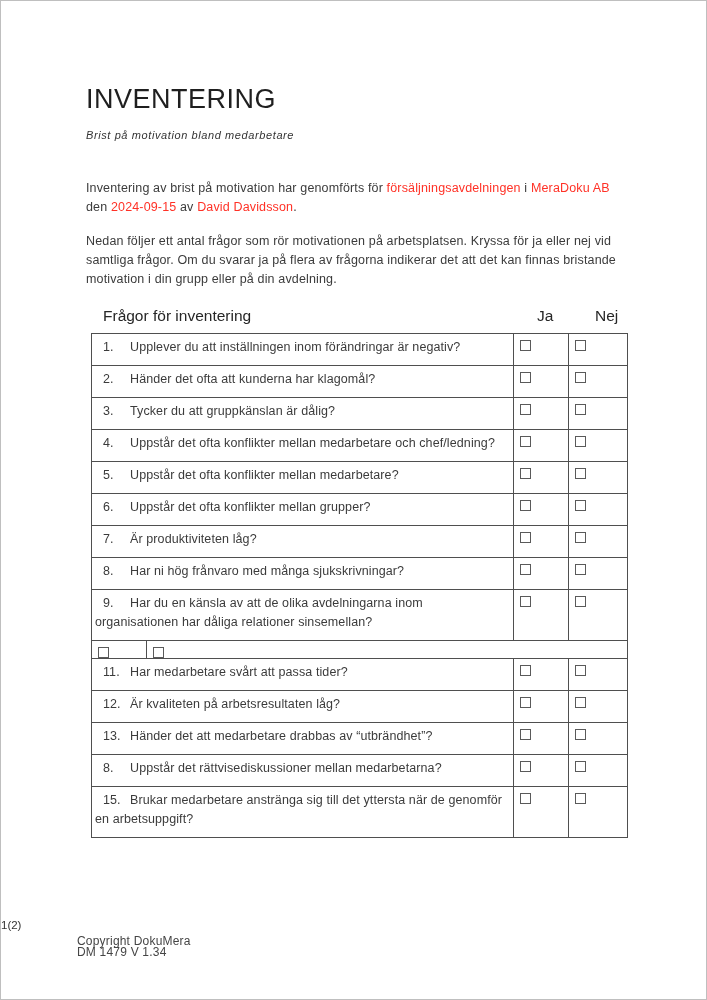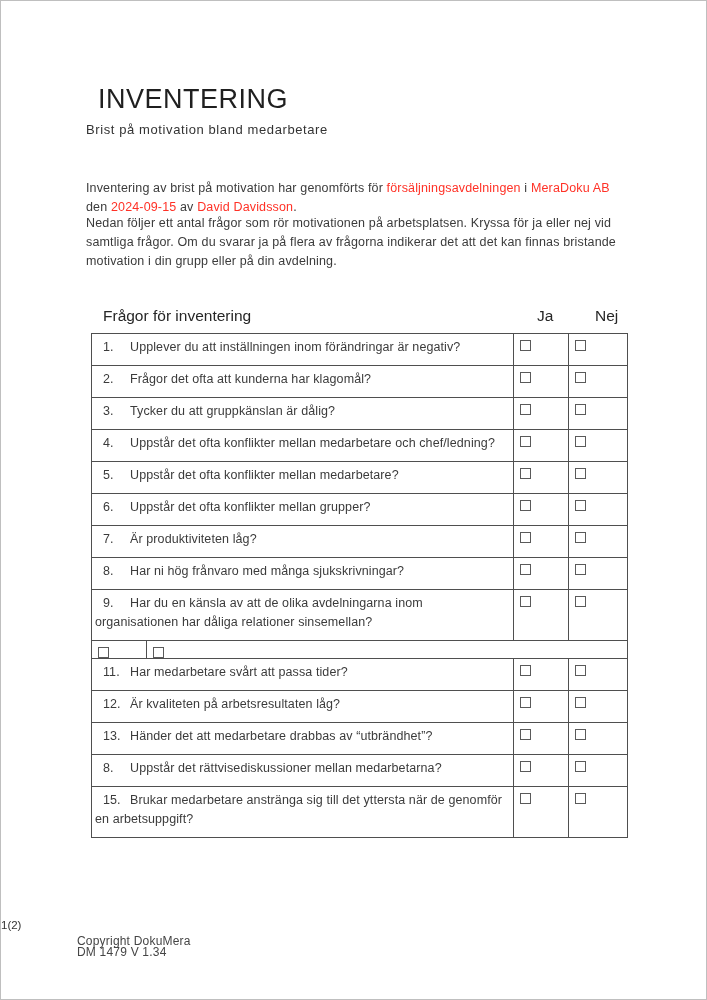--- a/index.html
+++ b/index.html
@@ -18,29 +18,29 @@
     background:#ffffff;
     border:1px solid #bfbfbf;
     font-family:"Liberation Sans", sans-serif;
     color:var(--text);
     overflow:hidden;
   }
   
   .doc-header{position:absolute;left:85px;top:84px;width:560px;}
   .doc-title{
     font-size:27px;font-weight:400;color:var(--heading);
-    letter-spacing:0.5px;line-height:1.1;margin-left:12px;
+    letter-spacing:0.5px;line-height:1.1;
   }
   .doc-subtitle{
-    margin-top:7px;font-size:13px;color:#333333;letter-spacing:0.6px;
+    margin-top:14px;font-size:11px;color:#333333;letter-spacing:0.6px;font-style:italic;
   }
   
   .intro-1{position:absolute;left:85px;top:178px;width:545px;
     font-size:12.5px;line-height:19px;letter-spacing:0.15px;}
-  .intro-2{position:absolute;left:85px;top:213px;width:540px;
+  .intro-2{position:absolute;left:85px;top:231px;width:540px;
     font-size:12.5px;line-height:19px;letter-spacing:0.15px;}
   .red{color:var(--red);}
   
   .survey-head{position:absolute;left:102px;top:306px;width:545px;height:22px;}
   .survey-title{position:absolute;left:0;top:0;font-size:15.5px;color:#262626;}
   .col-ja{position:absolute;left:434px;top:0;font-size:15.5px;color:#262626;}
   .col-nej{position:absolute;left:492px;top:0;font-size:15.5px;color:#262626;}
   
   .qtable{
     position:absolute;left:90px;top:332px;width:537px;
@@ -93,21 +93,21 @@
       <div class="qcell"><span class="qnum">1.</span><span class="qtext">Upplever du att inställningen inom förändringar är negativ?</span></div>
       <div class="anscell">
         <div class="cbox"></div>
       </div>
       <div class="anscell last">
         <div class="cbox"></div>
       </div>
     </div>
 
     <div class="qrow">
-      <div class="qcell"><span class="qnum">2.</span><span class="qtext">Frågor det ofta att kunderna har klagomål?</span></div>
+      <div class="qcell"><span class="qnum">2.</span><span class="qtext">Händer det ofta att kunderna har klagomål?</span></div>
       <div class="anscell">
         <div class="cbox"></div>
       </div>
       <div class="anscell last">
         <div class="cbox"></div>
       </div>
     </div>
 
     <div class="qrow">
       <div class="qcell"><span class="qnum">3.</span><span class="qtext">Tycker du att gruppkänslan är dålig?</span></div>

